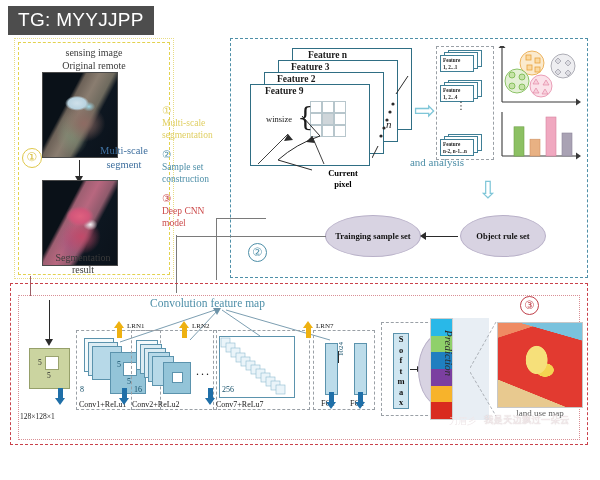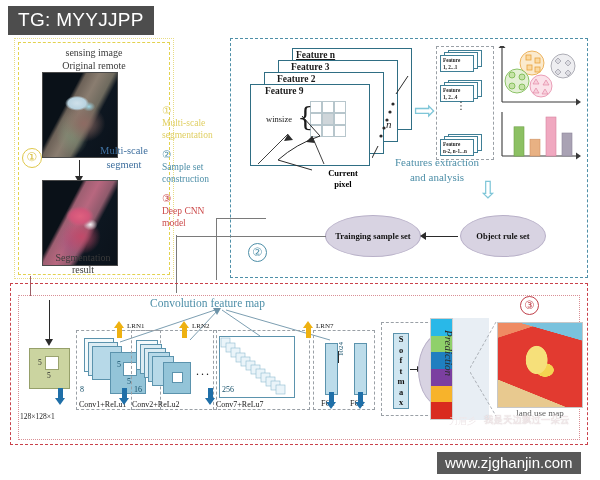--- a/index.html
+++ b/index.html
@@ -109,21 +109,21 @@
 
   
   .fcard {
     border: 1.2px solid #2f6e84; background: #ffffff;
   }
   .fcard-lbl { font-size: 9.5px; font-weight: bold; color: #1b1b1b; }
   #fc-n  { left: 292px; top: 48px;  width: 120px; height: 82px; }
   #fc-3  { left: 278px; top: 60px;  width: 120px; height: 82px; }
   #fc-2  { left: 264px; top: 72px;  width: 120px; height: 82px; }
   #fc-1  { left: 250px; top: 84px;  width: 120px; height: 82px; }
-  #fl-n  { left: 296px; top: 50px; text-decoration: underline; }
+  #fl-n  { left: 308px; top: 50px; }
   #fl-3  { left: 291px; top: 62px; }
   #fl-2  { left: 277px; top: 74px; }
   #fl-1  { left: 265px; top: 86px; }
 
   #grid {
     left: 310px; top: 101px; width: 36px; height: 36px;
     display: grid; grid-template-columns: repeat(3,1fr);
     grid-template-rows: repeat(3,1fr);
   }
   #grid div { border: .6px solid #b7c6cc; }
@@ -424,21 +424,20 @@
     <line x1="4" y1="2" x2="4" y2="46" stroke="#3a3a3a" stroke-width="1.1"></line>
     <line x1="4" y1="46" x2="78" y2="46" stroke="#3a3a3a" stroke-width="1.1"></line>
     <polygon points="78,42.5 78,49.5 83,46" fill="#3a3a3a"></polygon>
     <rect id="bar0" x="16" y="16.8" width="10" height="29.3" fill="#8cc063" stroke="#6fa049" stroke-width=".6"></rect>
     <rect id="bar1" x="32" y="29.2" width="10" height="16.8" fill="#e8b183" stroke="#cf9263" stroke-width=".6"></rect>
     <rect id="bar2" x="48" y="7.0" width="10" height="39.0" fill="#f0a8c0" stroke="#d8839f" stroke-width=".6"></rect>
     <rect id="bar3" x="64" y="23.0" width="10" height="23.0" fill="#a9a2b4" stroke="#8d8599" stroke-width=".6"></rect>
   </svg>
 
   <div class="abs" id="feat-text">
-    <div>Features extraction</div>
     <div>and analysis</div>
   </div>
   <div class="abs bigarrow" id="barrow2">⇩</div>
 
   <div class="ell" style="left:325px; top:215px; width:96px; height:42px;"></div>
   <div class="ell-txt" style="left:325px; top:231px; width:96px;">Trainging sample set</div>
   <div class="ell" style="left:460px; top:215px; width:86px; height:42px;"></div>
   <div class="ell-txt" style="left:460px; top:231px; width:86px;">Object rule set</div>
   <div class="abs" style="left:424px; top:235.5px; width:34px; height:1.2px; background:#2b2b2b;"></div>
   <div class="abs" style="left:420px; top:232px; width:0;height:0;border-top:4px solid transparent;border-bottom:4px solid transparent;border-right:6px solid #2b2b2b;"></div>
@@ -594,15 +593,14 @@
   <div class="abs" id="landcap">land use map</div>
 
   <svg class="abs" style="left:470px; top:318px; width:30px; height:104px;">
     <line x1="0" y1="50" x2="26" y2="4" stroke="#9aa0a6" stroke-width=".8" stroke-dasharray="3,2"></line>
     <line x1="0" y1="54" x2="26" y2="98" stroke="#9aa0a6" stroke-width=".8" stroke-dasharray="3,2"></line>
   </svg>
 
   <div class="abs" id="wm-top">TG: MYYJJPP</div>
   <div class="abs" id="wm-cn2">刀眉彡</div>
   <div class="abs" id="wm-cn">我是天边飘过一朵云</div>
-  <div class="abs" id="wm-bottom">www.zjghanjin.com</div>
 
 </div>
 
 </body></html>

